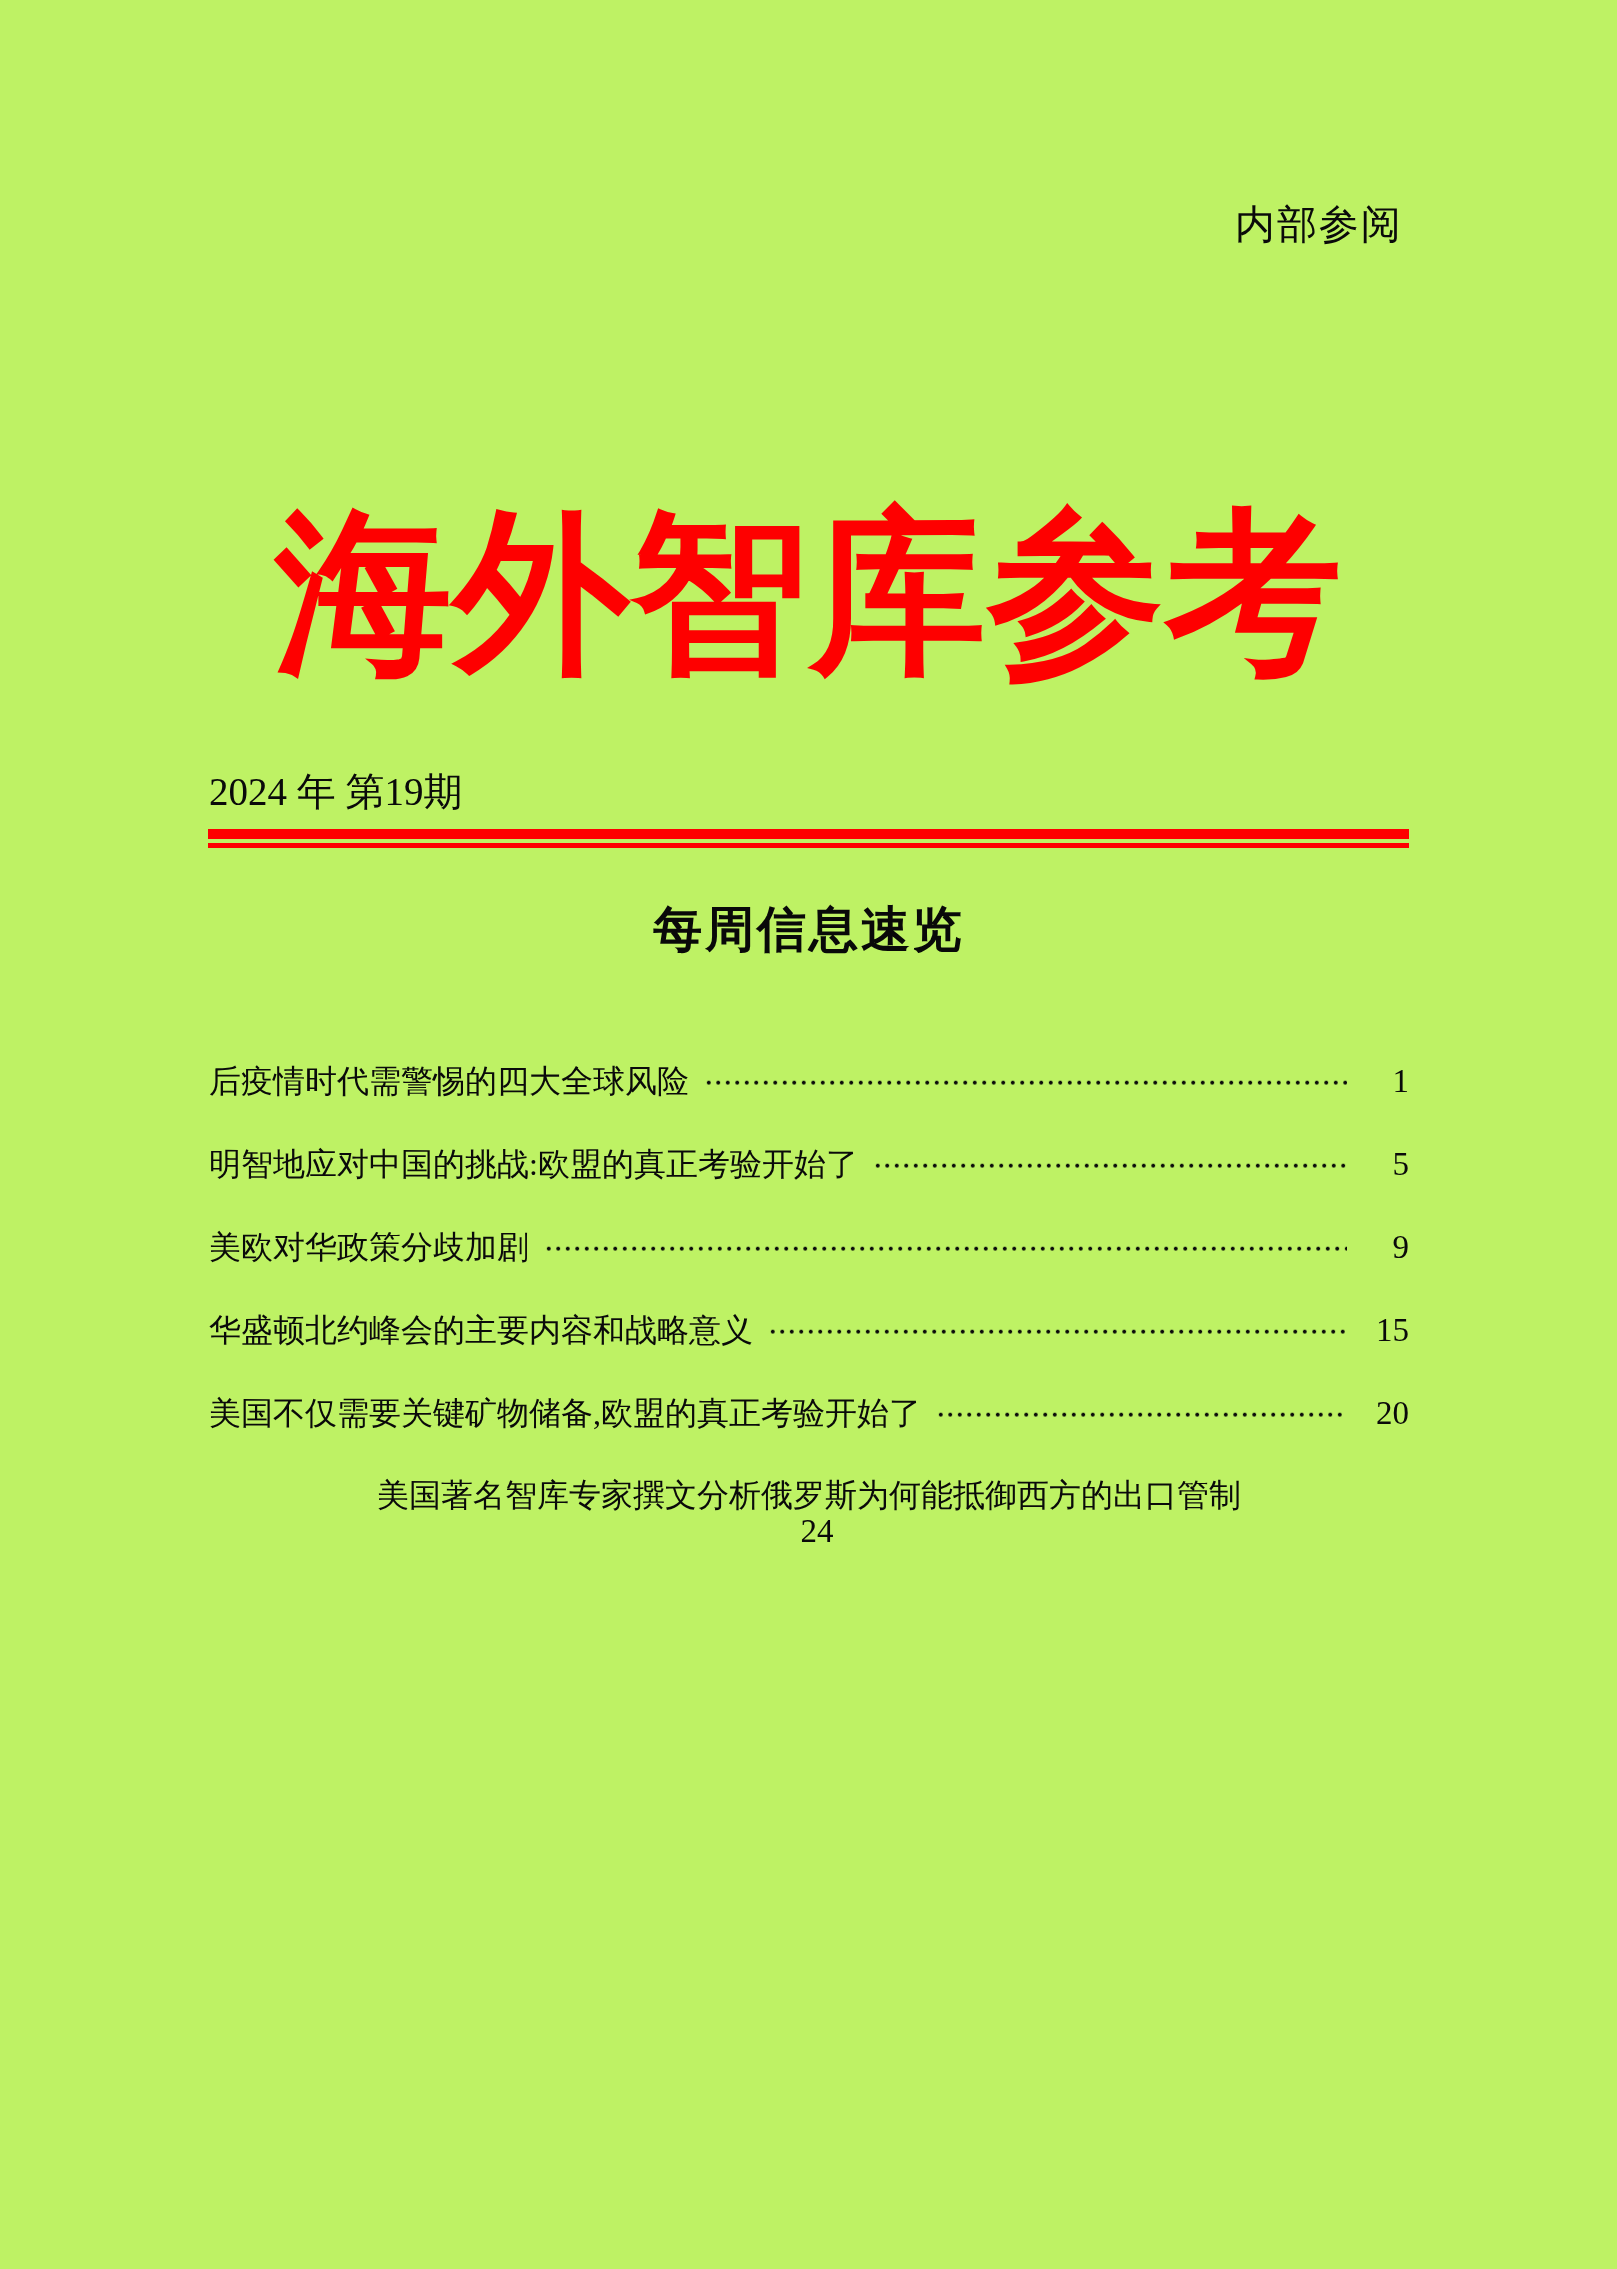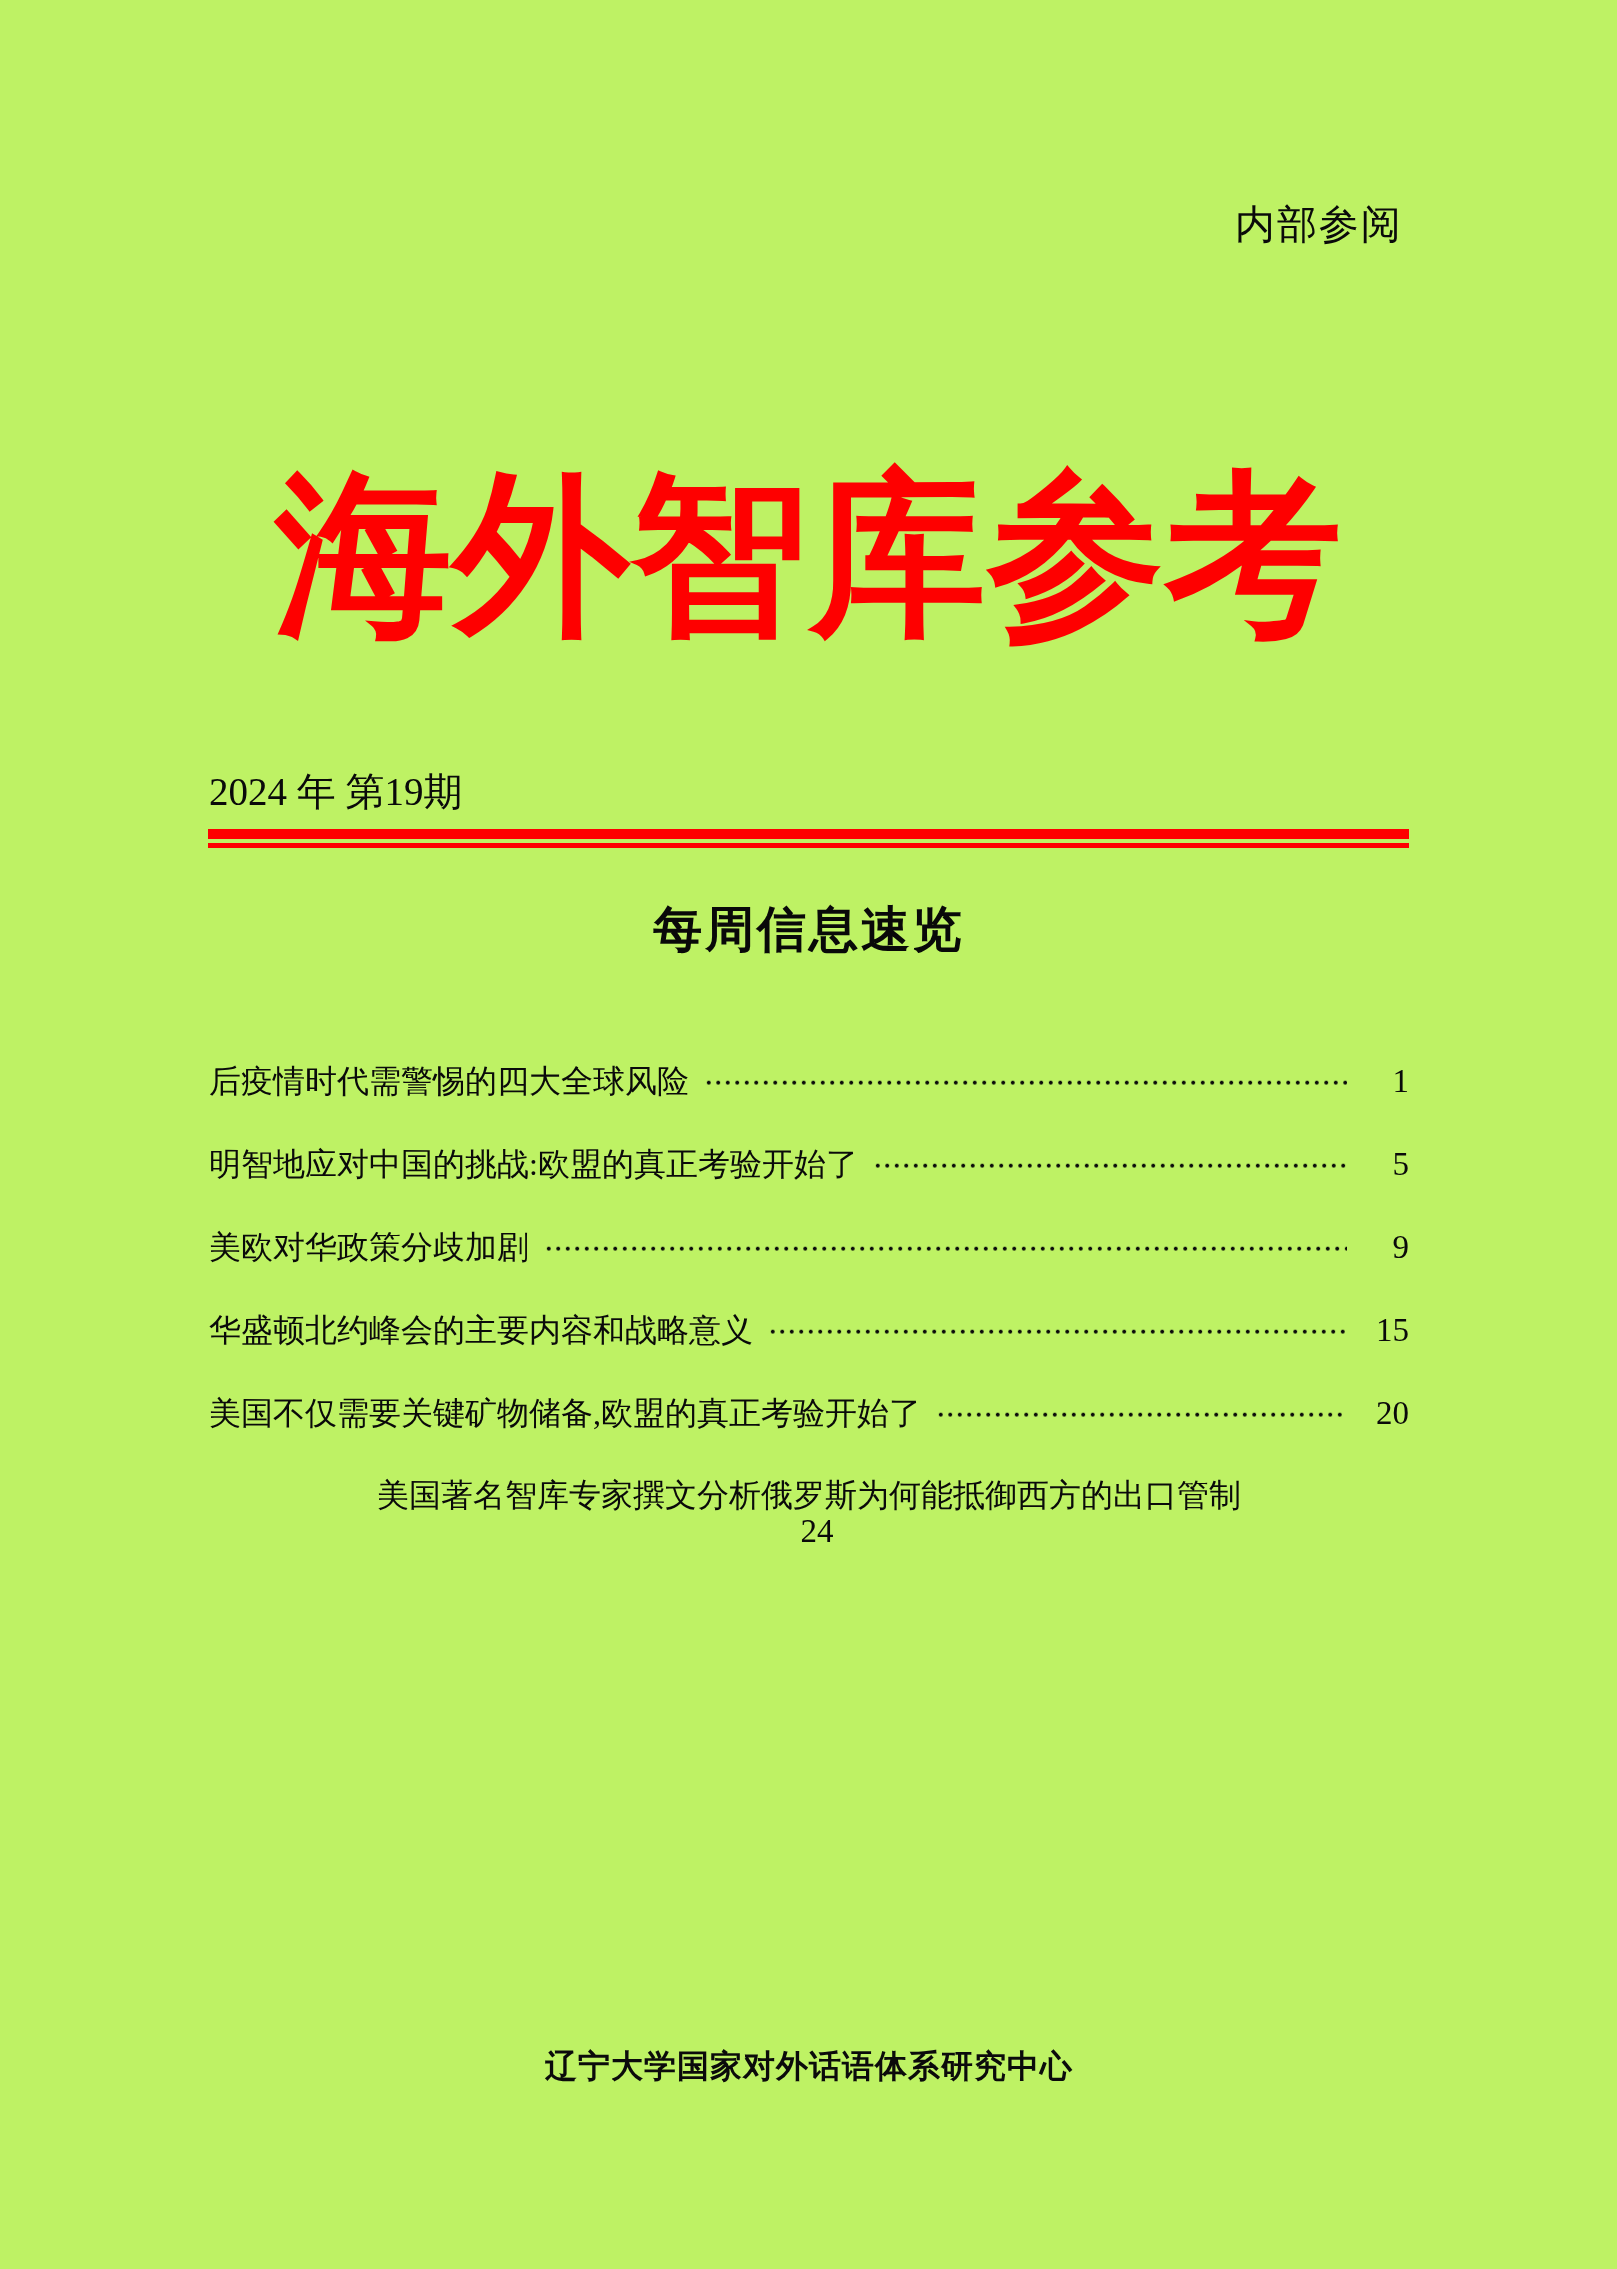--- a/index.html
+++ b/index.html
@@ -19,21 +19,21 @@
     left: 1235px;
     width: 181px;
     font-size: 40px;
     line-height: 1;
     letter-spacing: 1.9px;
     color: #0a0a0a;
     font-family: "Liberation Serif", "DejaVu Serif", serif;
   }
   .main-title {
     position: absolute;
-    top: 464px;
+    top: 502px;
     left: 0;
     width: 100%;
     text-align: center;
     font-size: 177px;
     line-height: 1.05;
     font-weight: bold;
     letter-spacing: 1px;
     color: var(--accent);
     font-family: "Liberation Serif", "DejaVu Serif", serif;
     white-space: nowrap;
@@ -164,16 +164,15 @@
     </div>
 
     <div class="toc-row">
       <span class="toc-title">美国著名智库专家撰文分析俄罗斯为何能抵御西方的出口管制</span>
       <span class="toc-leader"></span>
       <span class="toc-page">24</span>
     </div>
 
   </div>
 
-  <div class="footer-org">辽宁大学国家对外话语体系研究中心</div>
 
 </div>
 
 
 </body></html>

